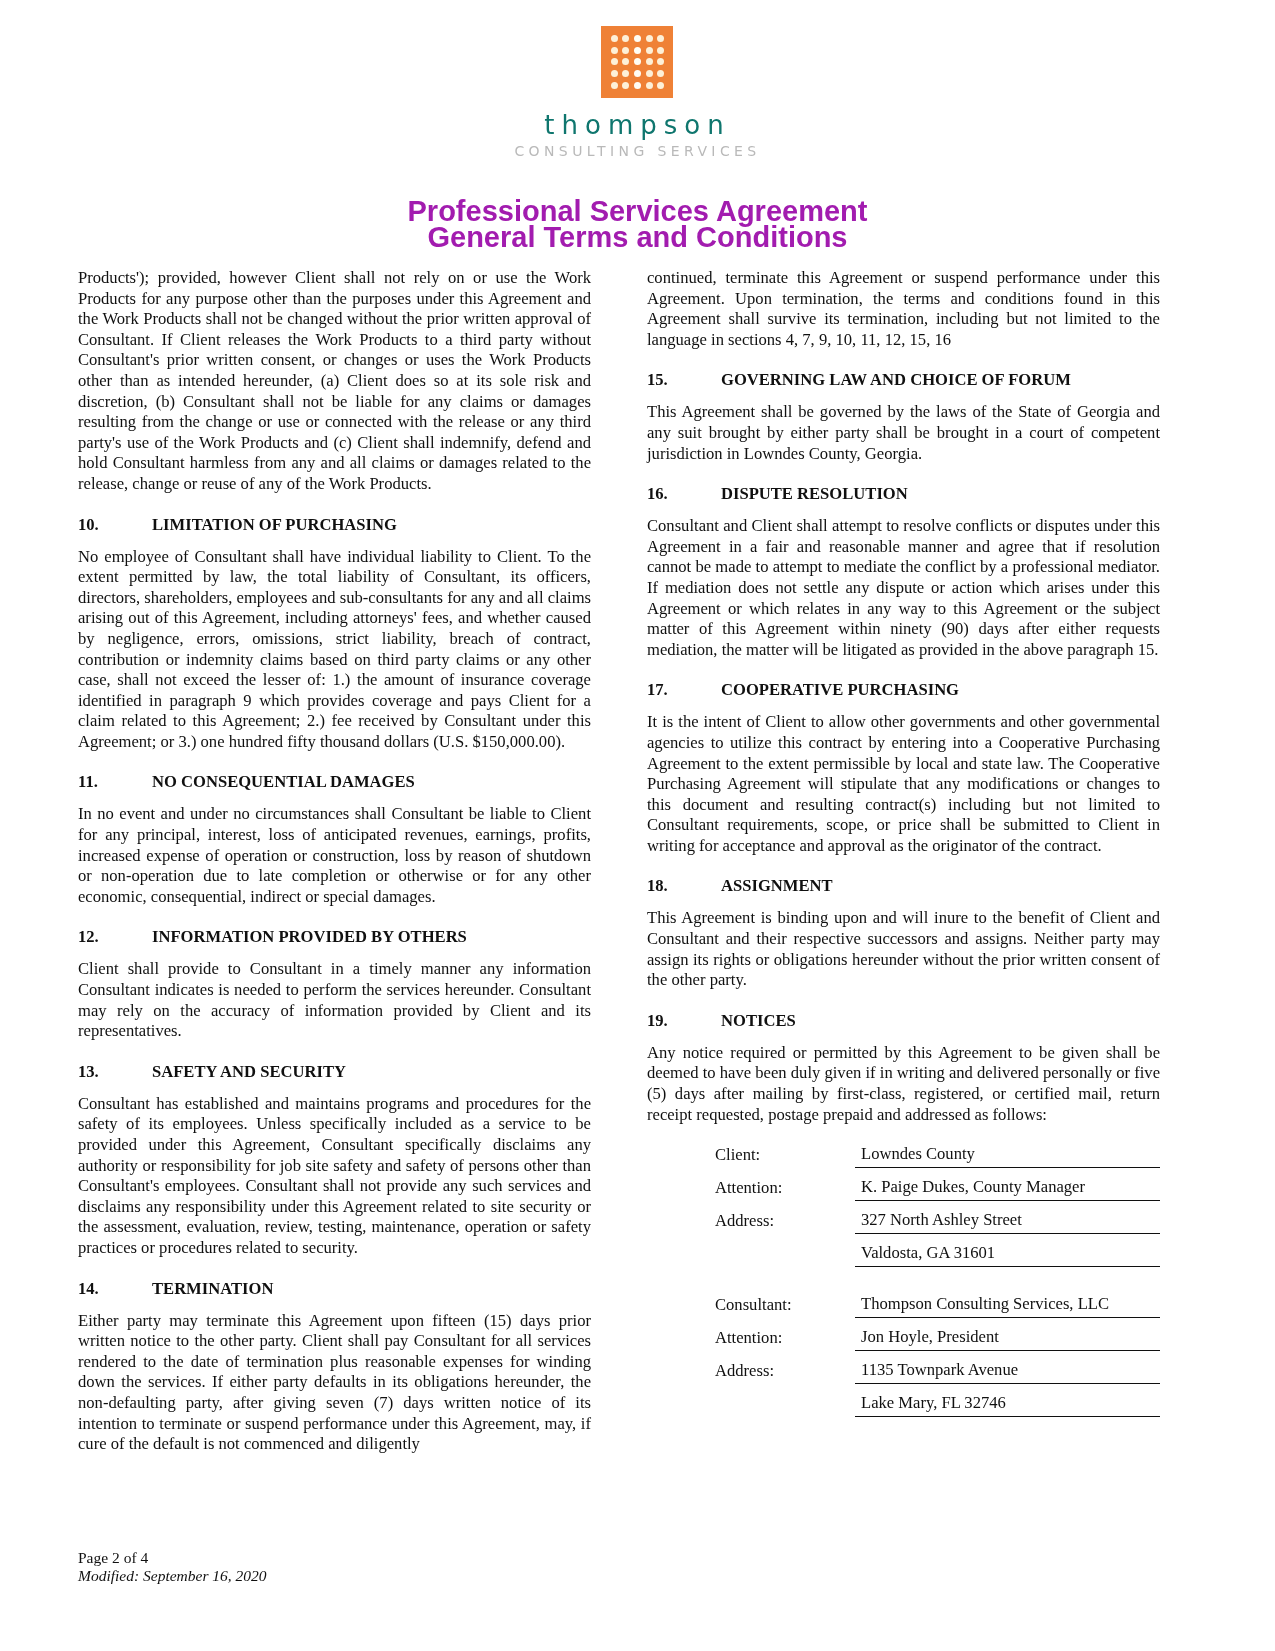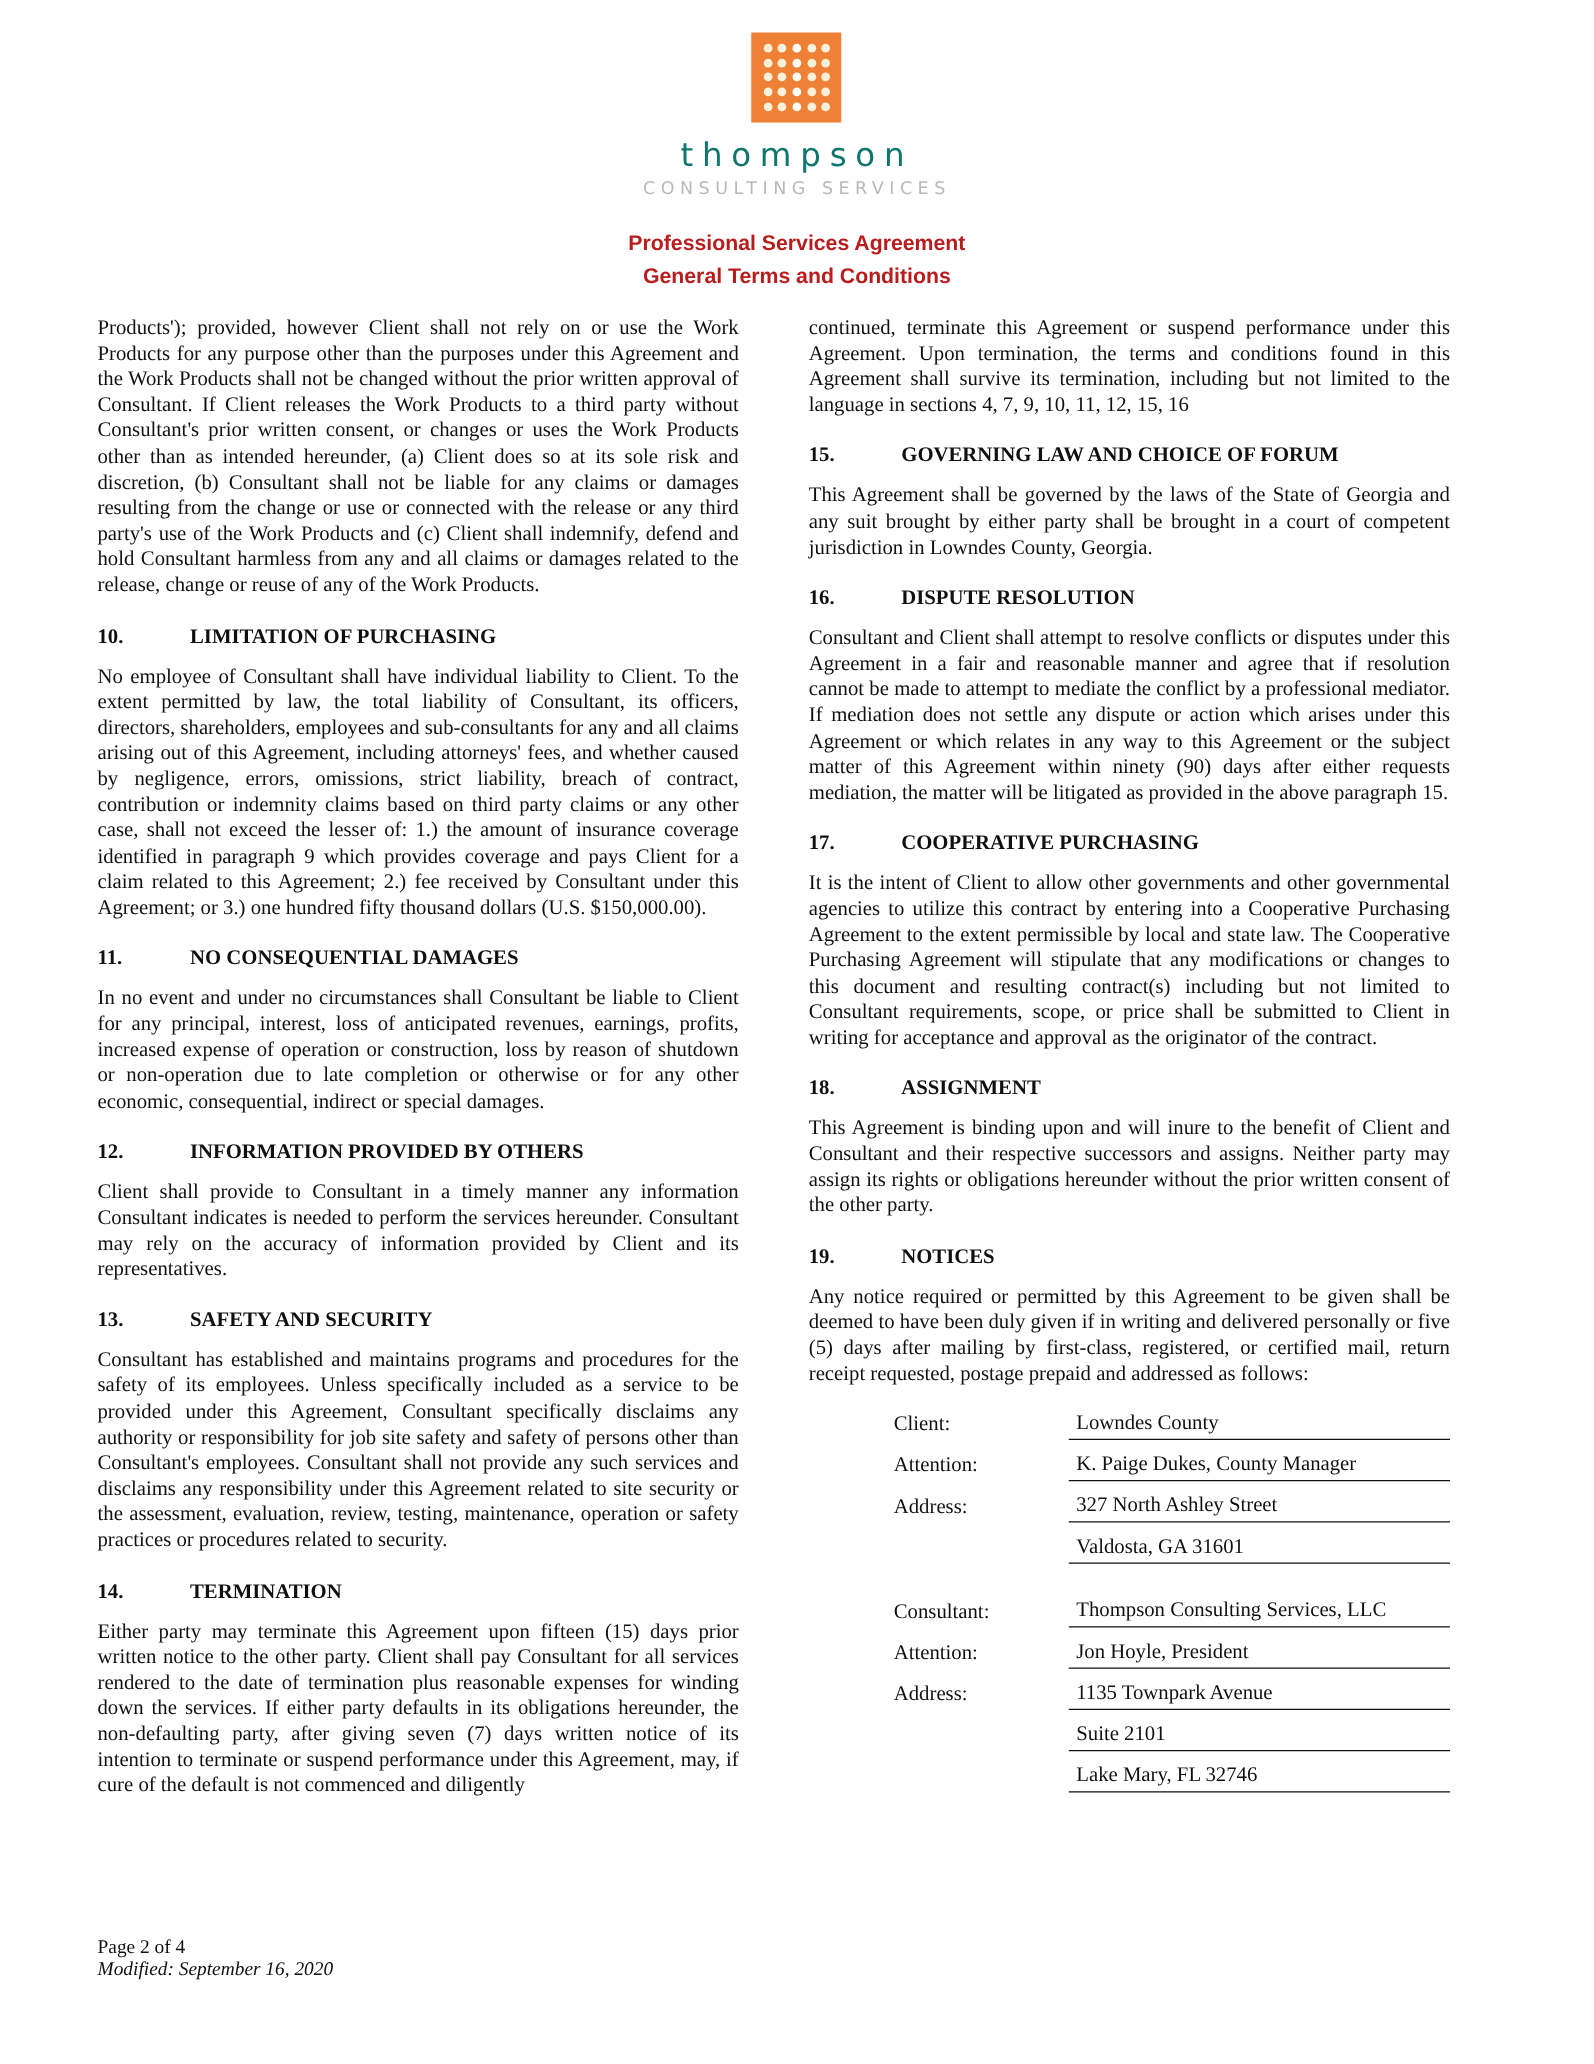--- a/index.html
+++ b/index.html
@@ -67,24 +67,24 @@
     font-size: 14px;
     letter-spacing: 4.4px;
     color: #b9b9b9;
     margin-top: 3px;
   }
 
   .doc-title {
     text-align: center;
     font-family: "Liberation Sans", "DejaVu Sans", sans-serif;
     font-weight: bold;
-    font-size: 17px;
+    font-size: 29px;
     line-height: 26px;
-    color: #b91c1c;
-    margin-top: 22px;
+    color: #a21caf;
+    margin-top: 38px;
   }
 
   
   .columns {
     display: flex;
     gap: 56px;
     padding: 18px 78px 0 78px;
     box-sizing: border-box;
   }
   .col {
@@ -299,24 +299,20 @@
           <div class="notice-row">
             <span class="notice-label">Attention:</span>
             <span class="notice-value">Jon Hoyle, President</span>
           </div>
           <div class="notice-row">
             <span class="notice-label">Address:</span>
             <span class="notice-value">1135 Townpark Avenue</span>
           </div>
           <div class="notice-row">
             <span class="notice-label"></span>
-            <span class="notice-value">Suite 2101</span>
-          </div>
-          <div class="notice-row">
-            <span class="notice-label"></span>
             <span class="notice-value">Lake Mary, FL 32746</span>
           </div>
         </div>
 
       </div>
     </div>
   </div>
 
   <div class="footer">
     <div class="left">Page 2 of 4</div>

